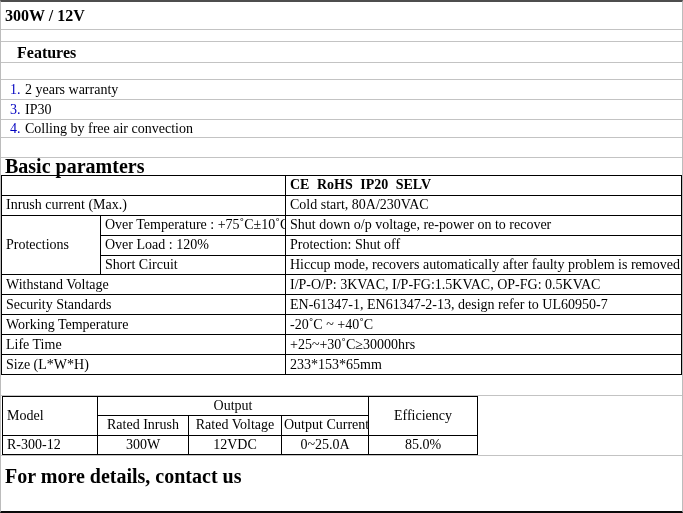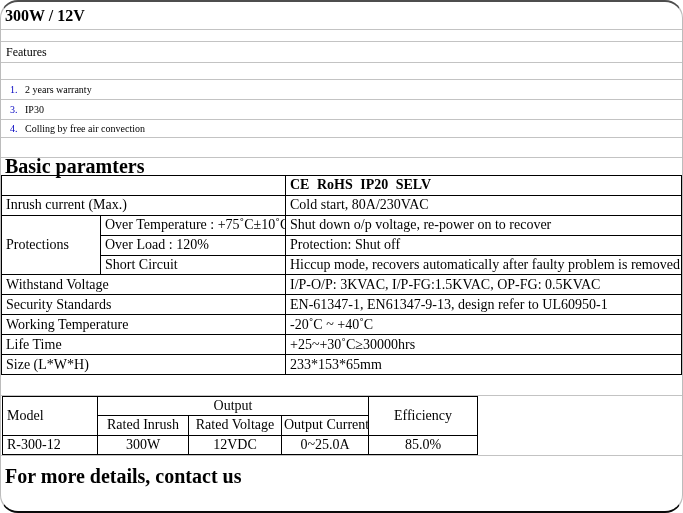--- a/index.html
+++ b/index.html
@@ -10,28 +10,27 @@
     color: #000;
   }
   .page {
     width: 683px; height: 513px;
     border-top: 2px solid #4d4d4d;
     border-bottom: 2px solid #0a0a0a;
     border-left: 1px solid #bcbcbc;
     border-right: 1px solid #bcbcbc;
     background: #fff;
     overflow: hidden;
-    border-radius: 18px;
   }
   .row { width: 100%; border-bottom: 1px solid #c3c3c3; }
   .title-row { height: 28px; line-height: 27px; padding-left: 4px; font-size: 16px; font-weight: bold; }
   .empty-sm  { height: 12px; }
-  .heading-row { height: 21px; line-height: 21px; padding-left: 5px; font-size: 12px; font-weight: normal; }
+  .heading-row { height: 21px; line-height: 21px; padding-left: 16px; font-size: 16px; font-weight: bold; }
   .empty-md  { height: 17px; }
-  .feature-row { height: 20px; line-height: 19px; padding-left: 9px; font-size: 10px; }
+  .feature-row { height: 20px; line-height: 19px; padding-left: 9px; font-size: 14px; }
   .feature-row.last { height: 18px; line-height: 17px; }
   .feature-num { color: #0000c0; display: inline-block; min-width: 15px; }
   .empty-lg { height: 20px; }
   .basic-heading { height: 17px; line-height: 17px; padding-left: 4px; font-size: 20px; font-weight: bold; border-bottom: none; }
 
   table { border-collapse: collapse; table-layout: fixed; }
   table.spec { width: 100%; height: 200px; }
   table.spec td {
     border: 1px solid #000;
     font-size: 14px;
@@ -118,21 +117,21 @@
     <tr>
       <td>Short Circuit</td>
       <td>Hiccup mode, recovers automatically after faulty problem is removed</td>
     </tr>
     <tr>
       <td colspan="2">Withstand Voltage</td>
       <td>I/P-O/P: 3KVAC, I/P-FG:1.5KVAC, OP-FG: 0.5KVAC</td>
     </tr>
     <tr>
       <td colspan="2">Security Standards</td>
-      <td>EN-61347-1,  EN61347-9-13, design refer to UL60950-1</td>
+      <td>EN-61347-1,  EN61347-2-13, design refer to UL60950-7</td>
     </tr>
     <tr>
       <td colspan="2">Working Temperature</td>
       <td>-20˚C ~ +40˚C</td>
     </tr>
     <tr>
       <td colspan="2">Life Time</td>
       <td>+25~+30˚C≥30000hrs</td>
     </tr>
     <tr>

